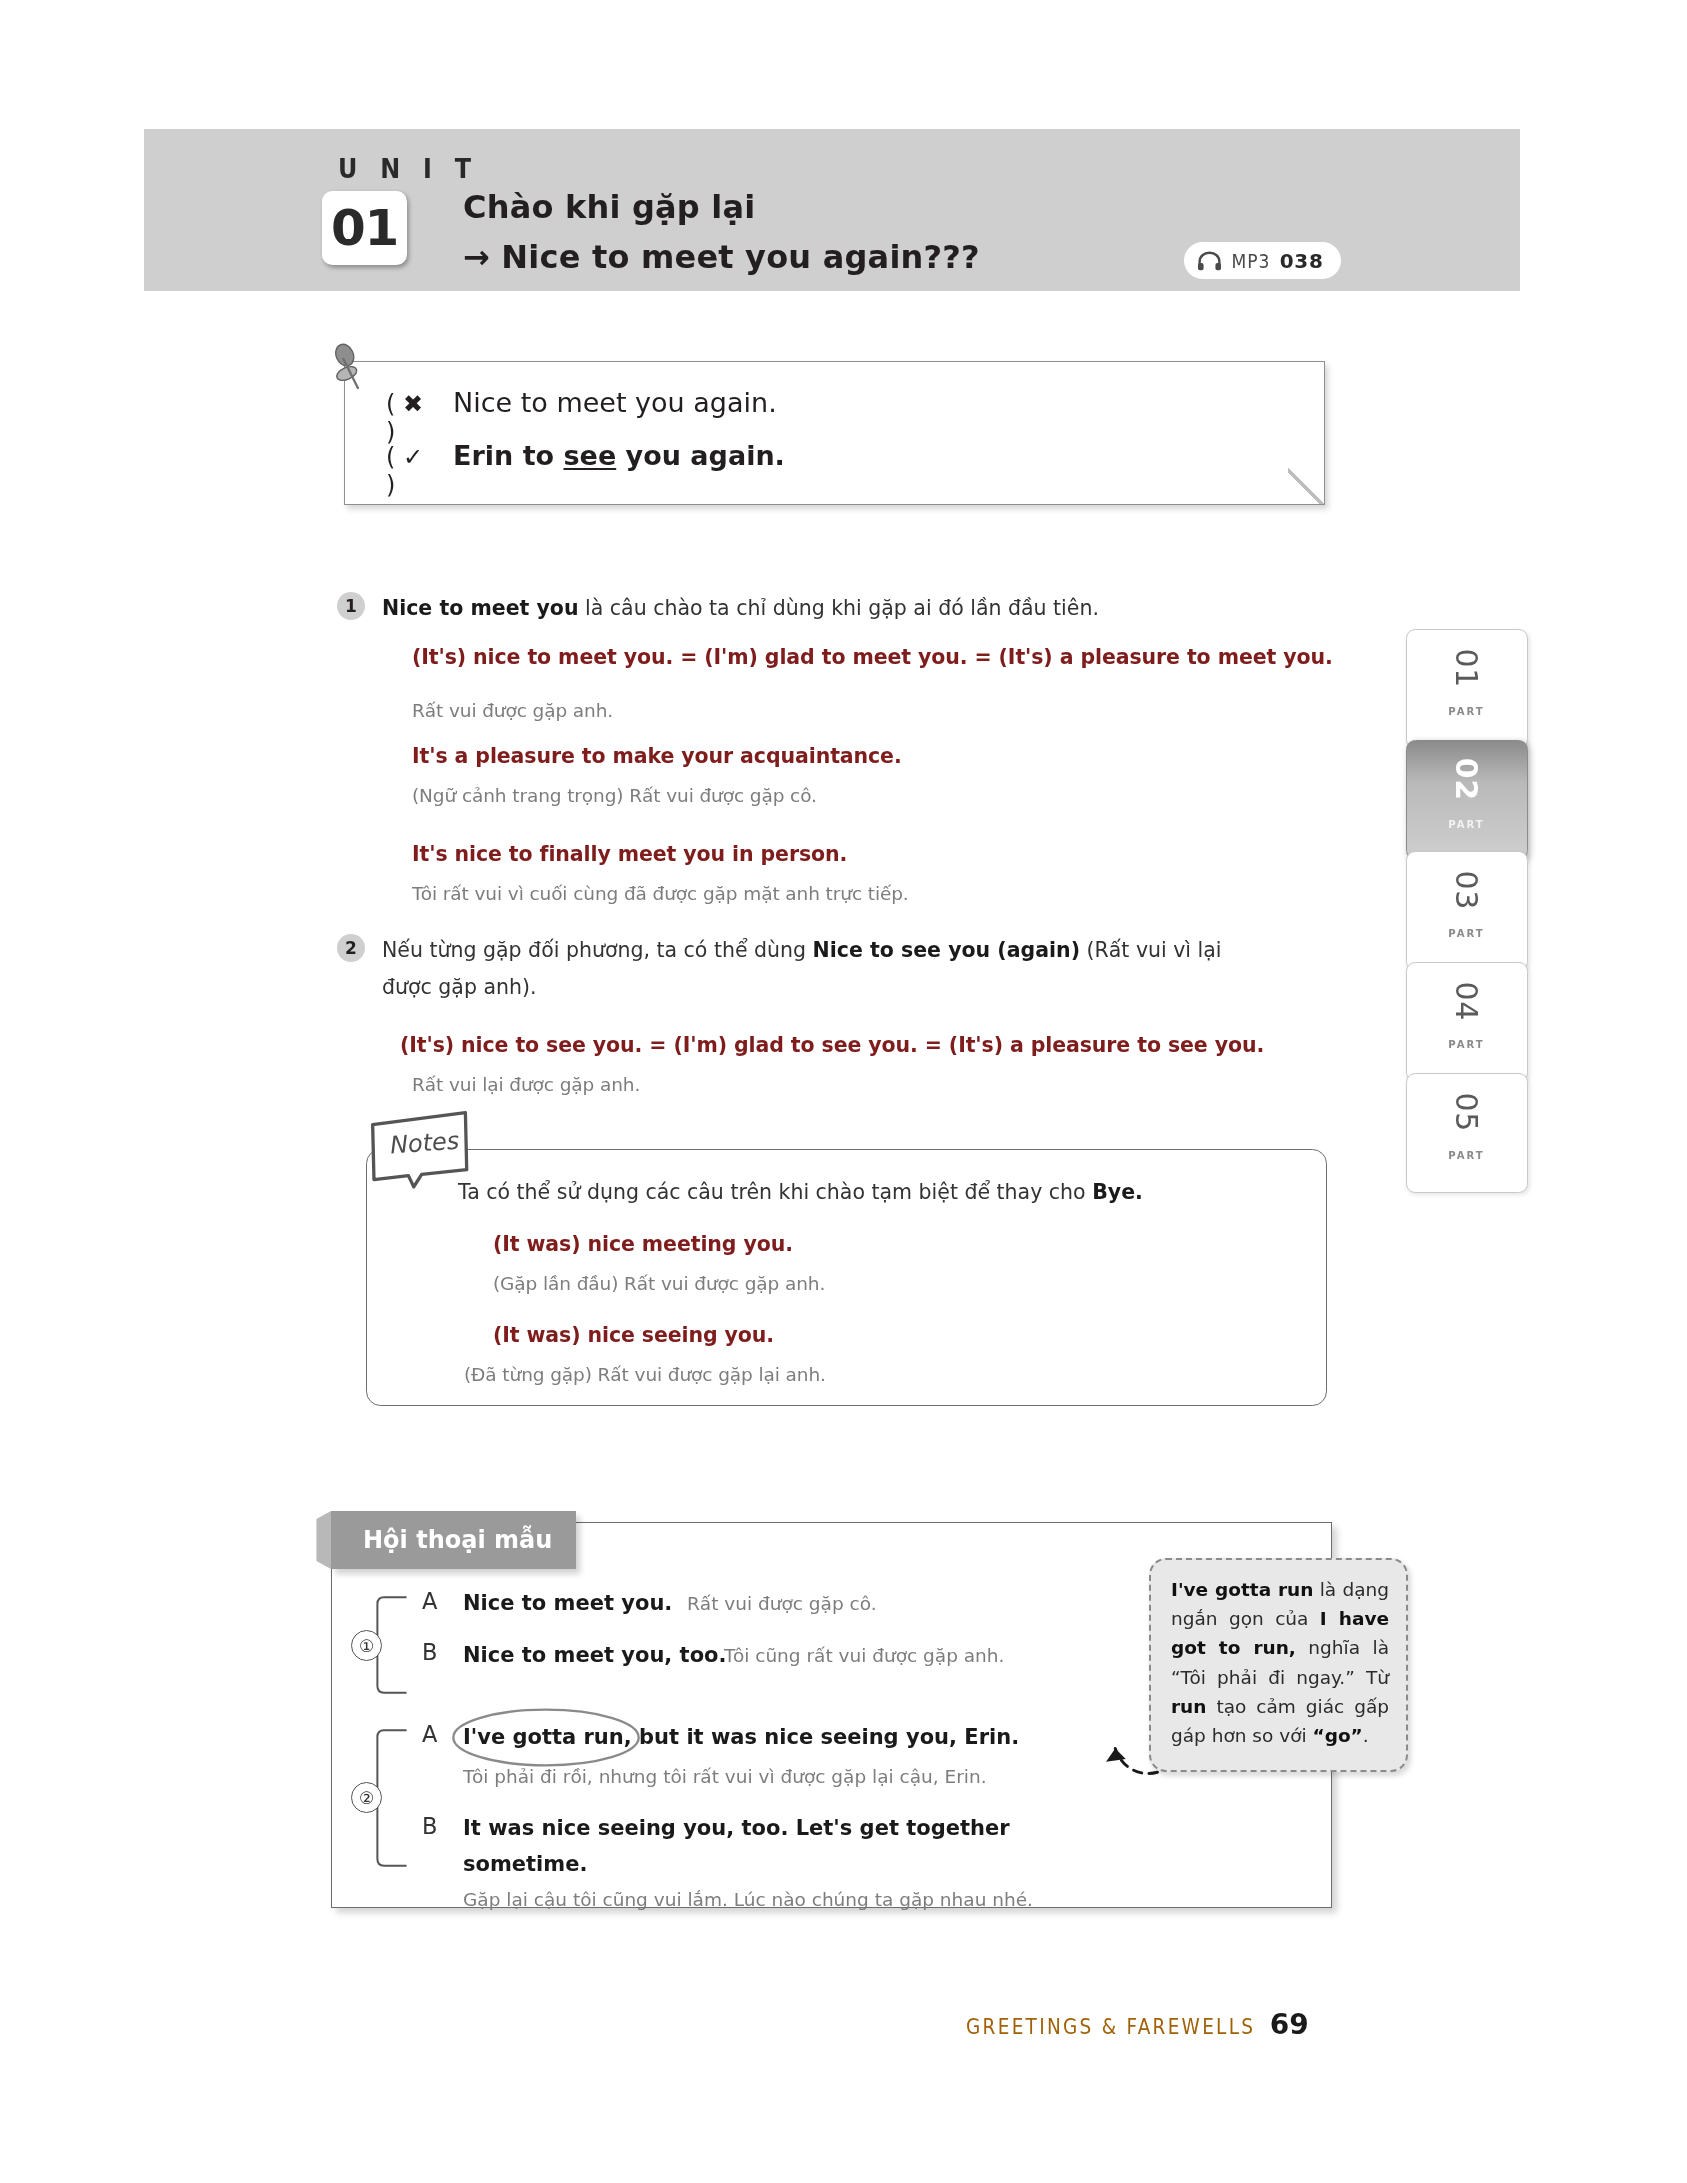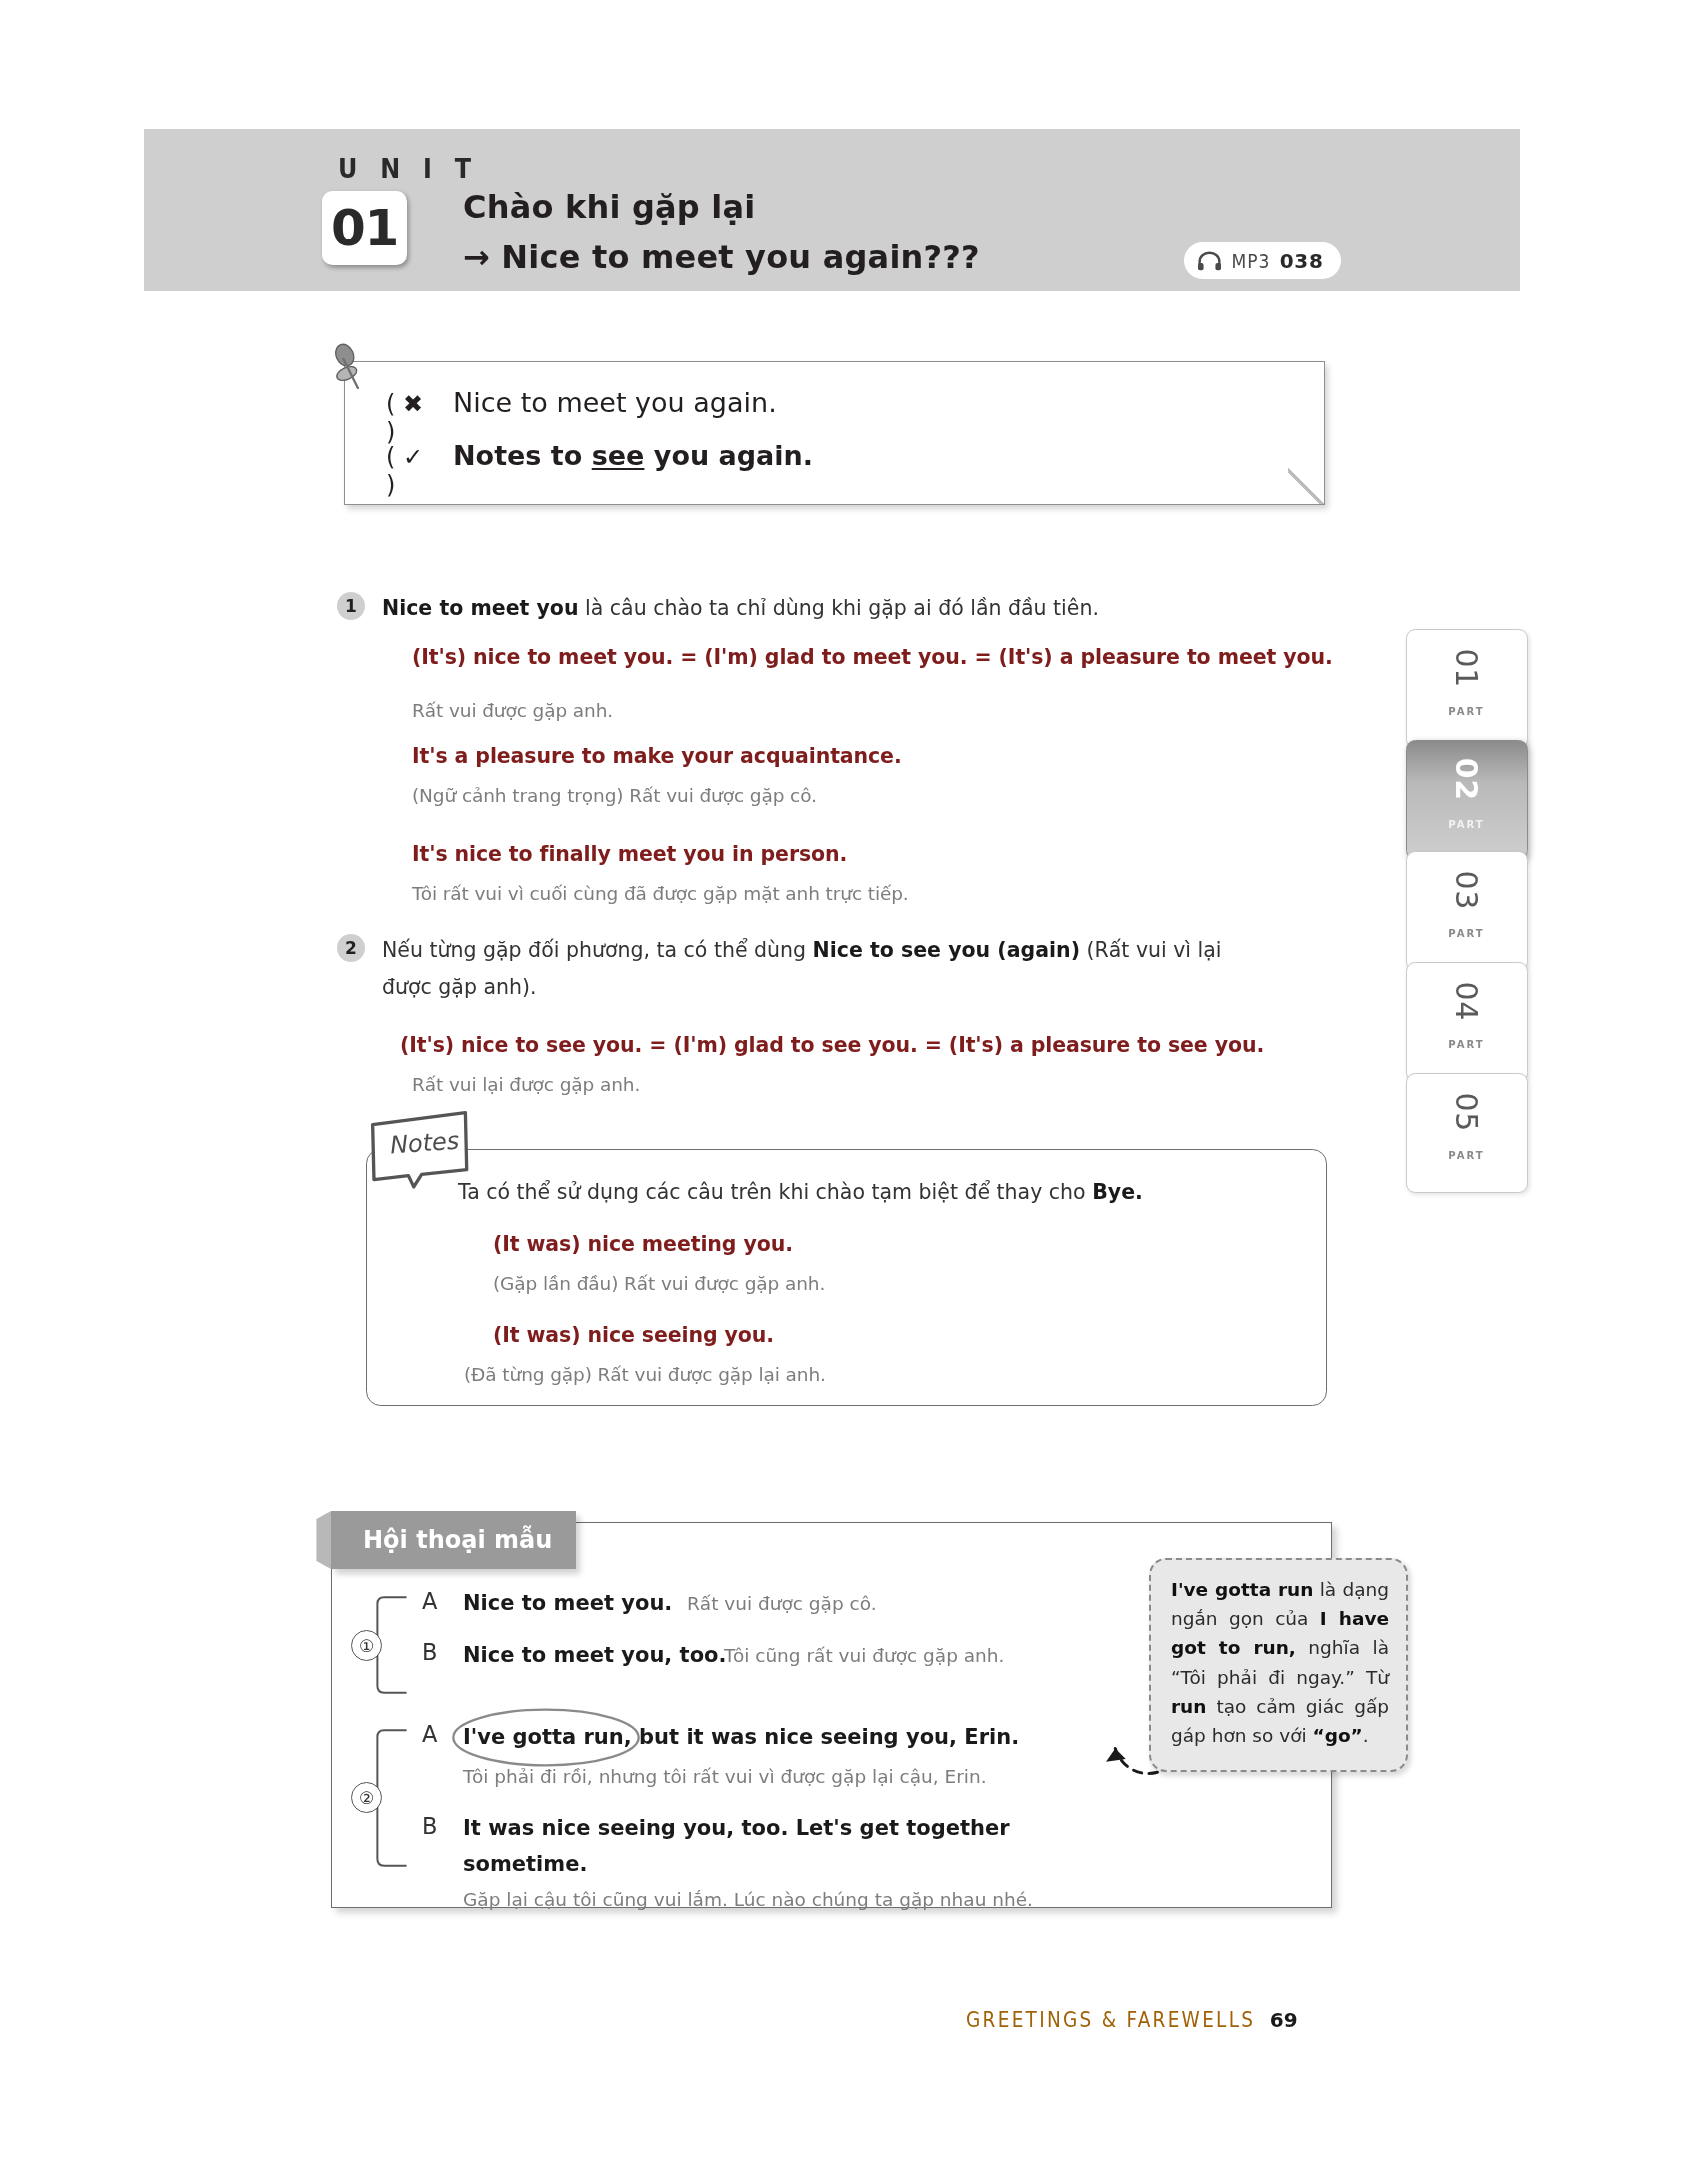--- a/index.html
+++ b/index.html
@@ -369,21 +369,21 @@
     align-items: baseline;
     gap: 14.6px;
   }
   .footer .ftxt {
     font-size: 20.5px;
     letter-spacing: 2.3px;
     color: #a16207;
     font-family: "DejaVu Sans Condensed", "Liberation Sans Narrow", "Liberation Sans", sans-serif;
   }
   .footer .fnum {
-    font-size: 20px;
+    font-size: 28px;
     font-weight: 800;
     color: #1a1a1a;
   }
   svg { display: block; }
 </style>
 </head>
 <body>
 
 <div class="header-band"></div>
 
@@ -418,21 +418,21 @@
   </svg>
 </div>
 
 <div class="card-line l1">
   <span class="mark">( ✖ )</span>
   <span class="sentence">Nice to meet you again.</span>
 </div>
 
 <div class="card-line l2">
   <span class="mark">( ✓ )</span>
-  <span class="sentence"><span>Notes to </span><u>see</u><span> you again.</span></span>
+  <span class="sentence"><span>Erin to </span><u>see</u><span> you again.</span></span>
 </div>
 
 <div class="num-circle" style="left:337px; top:592px;">1</div>
 <div class="body-text" style="left:382px; top:592px; width:946px;"><b>Nice to meet you</b><span> là câu chào ta chỉ dùng khi gặp ai đó lần đầu tiên.</span></div>
 
 <div class="ex-en" style="left:412px; top:645px;">(It's) nice to meet you. = (I'm) glad to meet you. = (It's) a pleasure to meet you.</div>
 <div class="ex-vi" style="left:412px; top:700px;">Rất vui được gặp anh.</div>
 
 <div class="ex-en" style="left:412px; top:744px;">It's a pleasure to make your acquaintance.</div>
 <div class="ex-vi" style="left:412px; top:785px;">(Ngữ cảnh trang trọng) Rất vui được gặp cô.</div>

